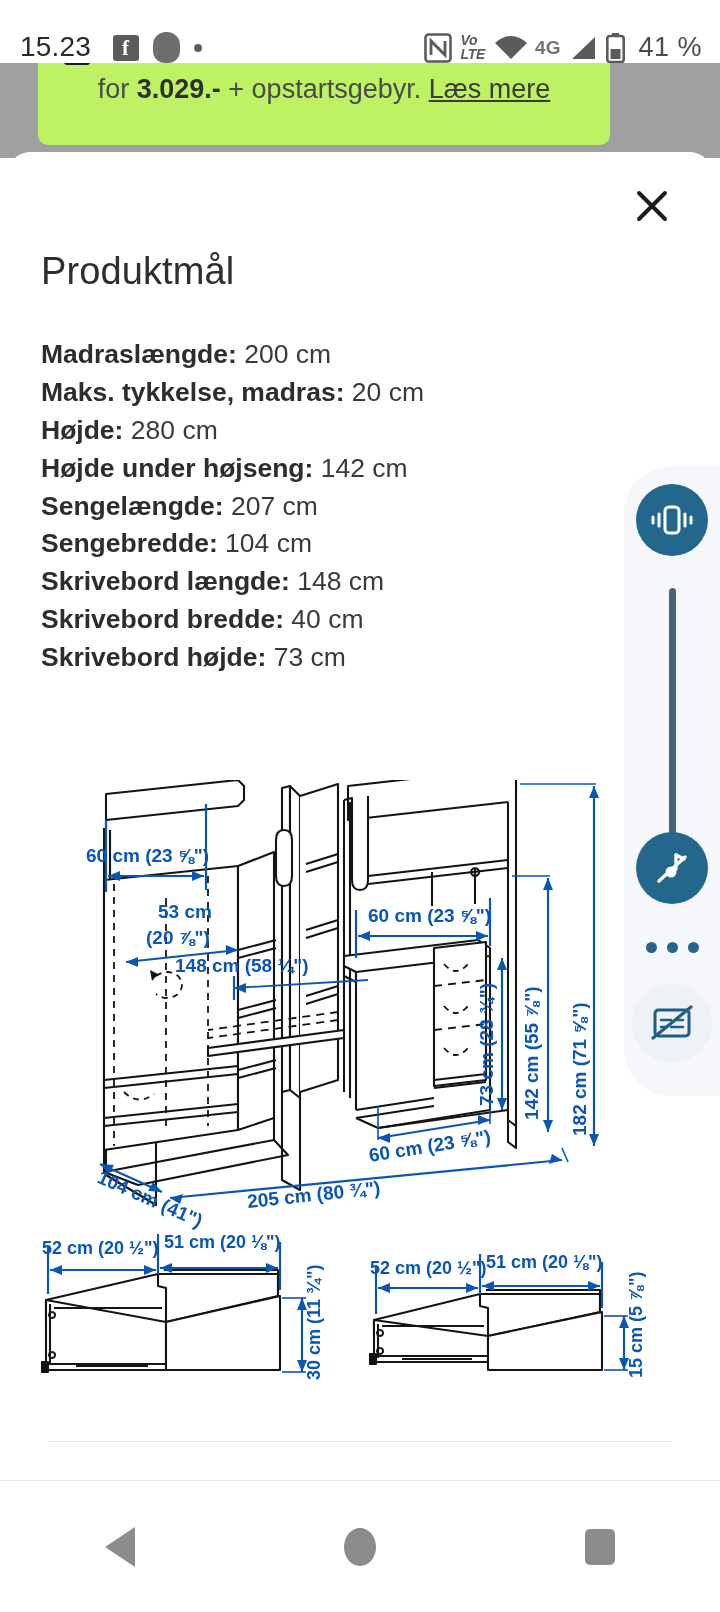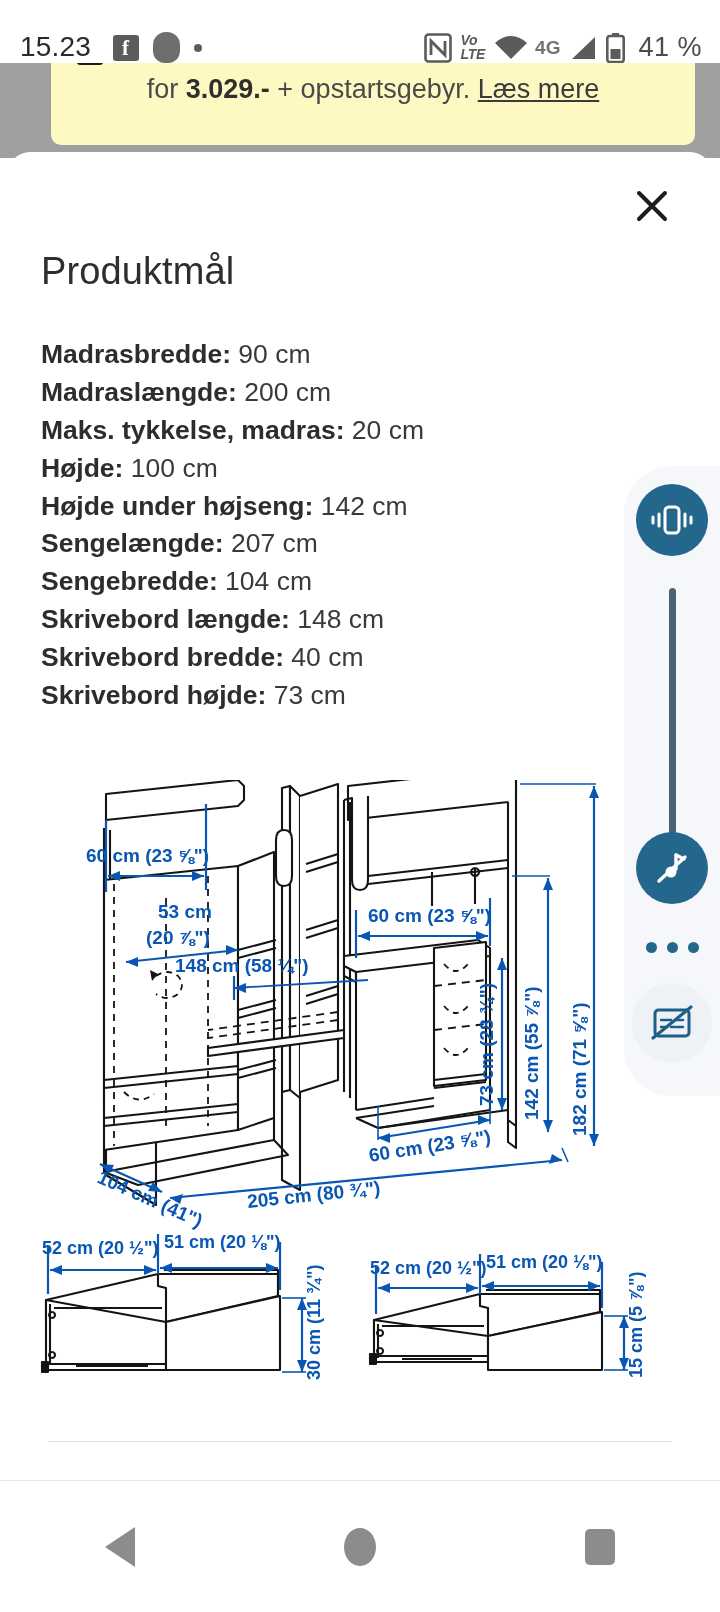--- a/index.html
+++ b/index.html
@@ -43,25 +43,24 @@
   
   .backdrop {
     position: absolute; top: 63px; left: 0;
     width: 720px; height: 95px;
     background: #a0a0a0;
     z-index: 5;
     overflow: hidden;
   }
   .promo-card {
     position: absolute; left: 38px; top: -38px;
-    width: 644px; height: 120px;
-    background: #fef9c3;
+    width: 572px; height: 120px;
+    background: #bef264;
     border-radius: 10px;
     padding: 8px 26px;
-    margin-left: 13px;
   }
   .promo-line1 {
     font-size: 27px; color: #6d6d6d; text-align: center;
     white-space: nowrap; overflow: hidden; opacity: .55;
   }
   .promo-line2 {
     font-size: 27px; color: #4a4a4a; text-align: center; margin-top: 10px;
     white-space: nowrap;
   }
   .promo-line2 b { color: #2f2f2f; }
@@ -224,24 +223,23 @@
 
   <div class="sheet-close">
     <svg width="36" height="36" viewBox="0 0 36 36">
       <path d="M5 5 L31 31 M31 5 L5 31" stroke="#1c1c1c" stroke-width="4" stroke-linecap="round"></path>
     </svg>
   </div>
 
   <div class="sheet-title">Produktmål</div>
 
   <div class="specs">
-    <div class="spec-row"><span class="spec-label">Madrasbredde:</span> <span>90 cm</span></div>
     <div class="spec-row"><span class="spec-label">Madraslængde:</span> <span>200 cm</span></div>
     <div class="spec-row"><span class="spec-label">Maks. tykkelse, madras:</span> <span>20 cm</span></div>
-    <div class="spec-row"><span class="spec-label">Højde:</span> <span>100 cm</span></div>
+    <div class="spec-row"><span class="spec-label">Højde:</span> <span>280 cm</span></div>
     <div class="spec-row"><span class="spec-label">Højde under højseng:</span> <span>142 cm</span></div>
     <div class="spec-row"><span class="spec-label">Sengelængde:</span> <span>207 cm</span></div>
     <div class="spec-row"><span class="spec-label">Sengebredde:</span> <span>104 cm</span></div>
     <div class="spec-row"><span class="spec-label">Skrivebord længde:</span> <span>148 cm</span></div>
     <div class="spec-row"><span class="spec-label">Skrivebord bredde:</span> <span>40 cm</span></div>
     <div class="spec-row"><span class="spec-label">Skrivebord højde:</span> <span>73 cm</span></div>
   </div>
 
   <div class="drawing">
     <svg width="600" height="620" viewBox="0 0 600 620">

